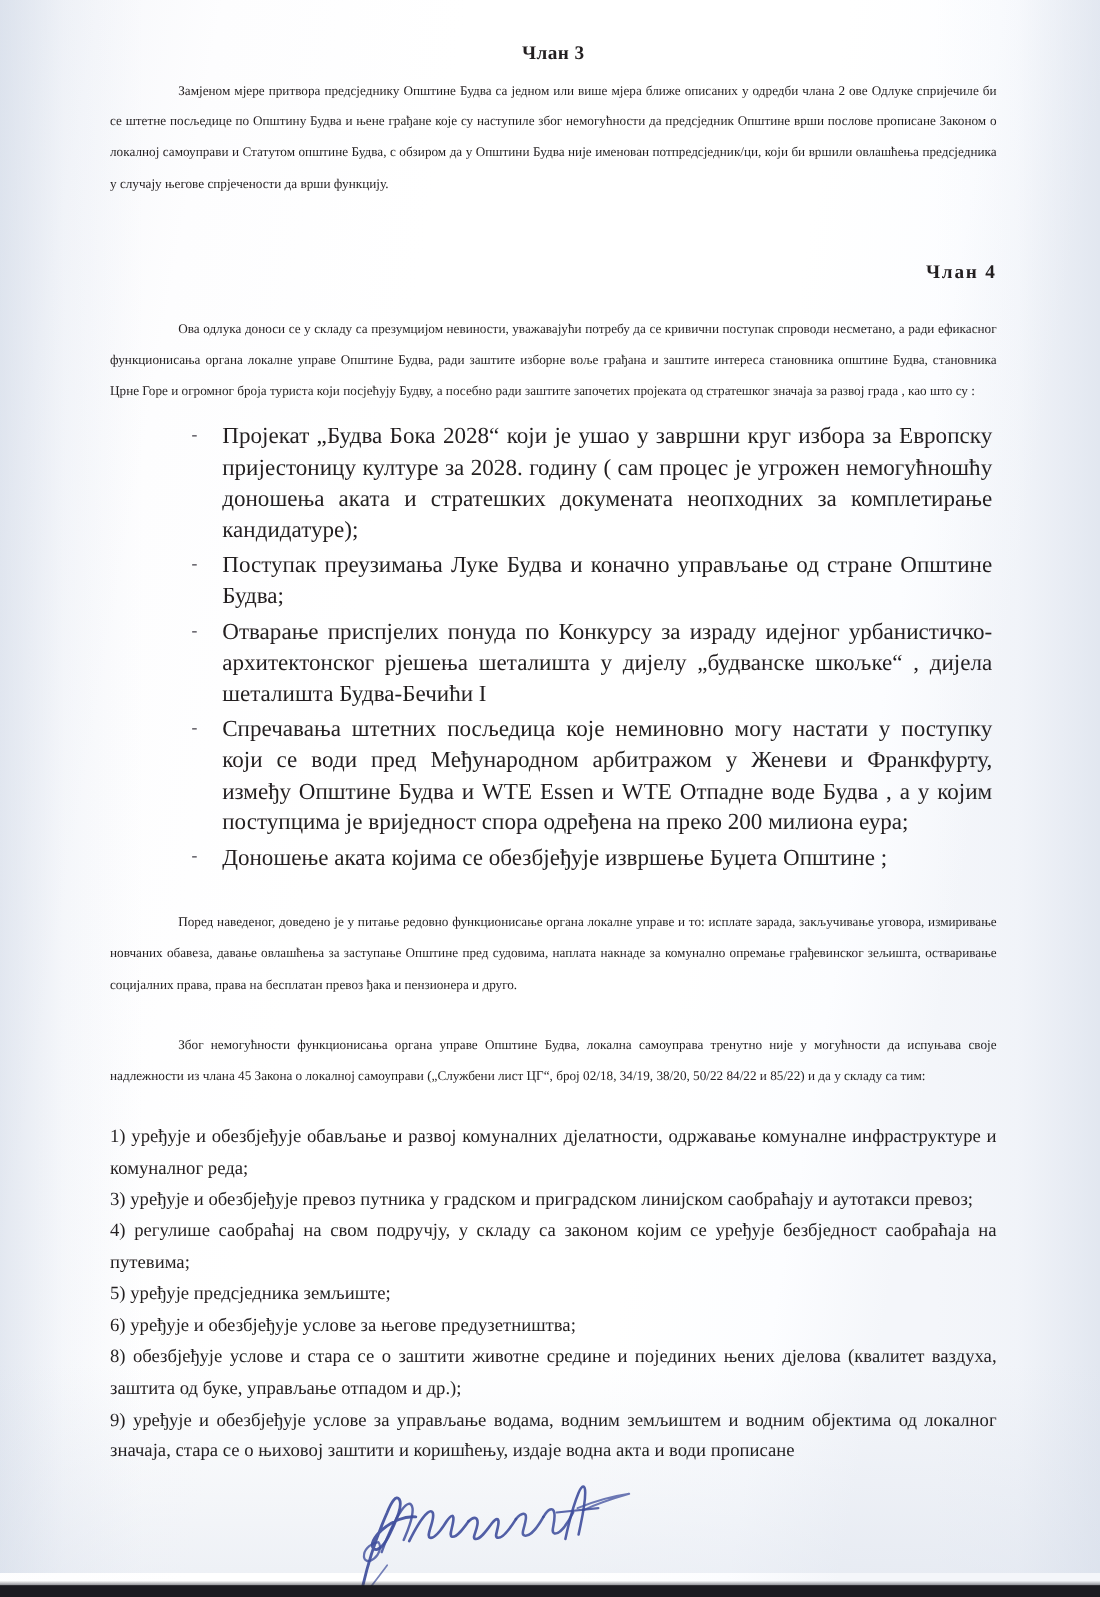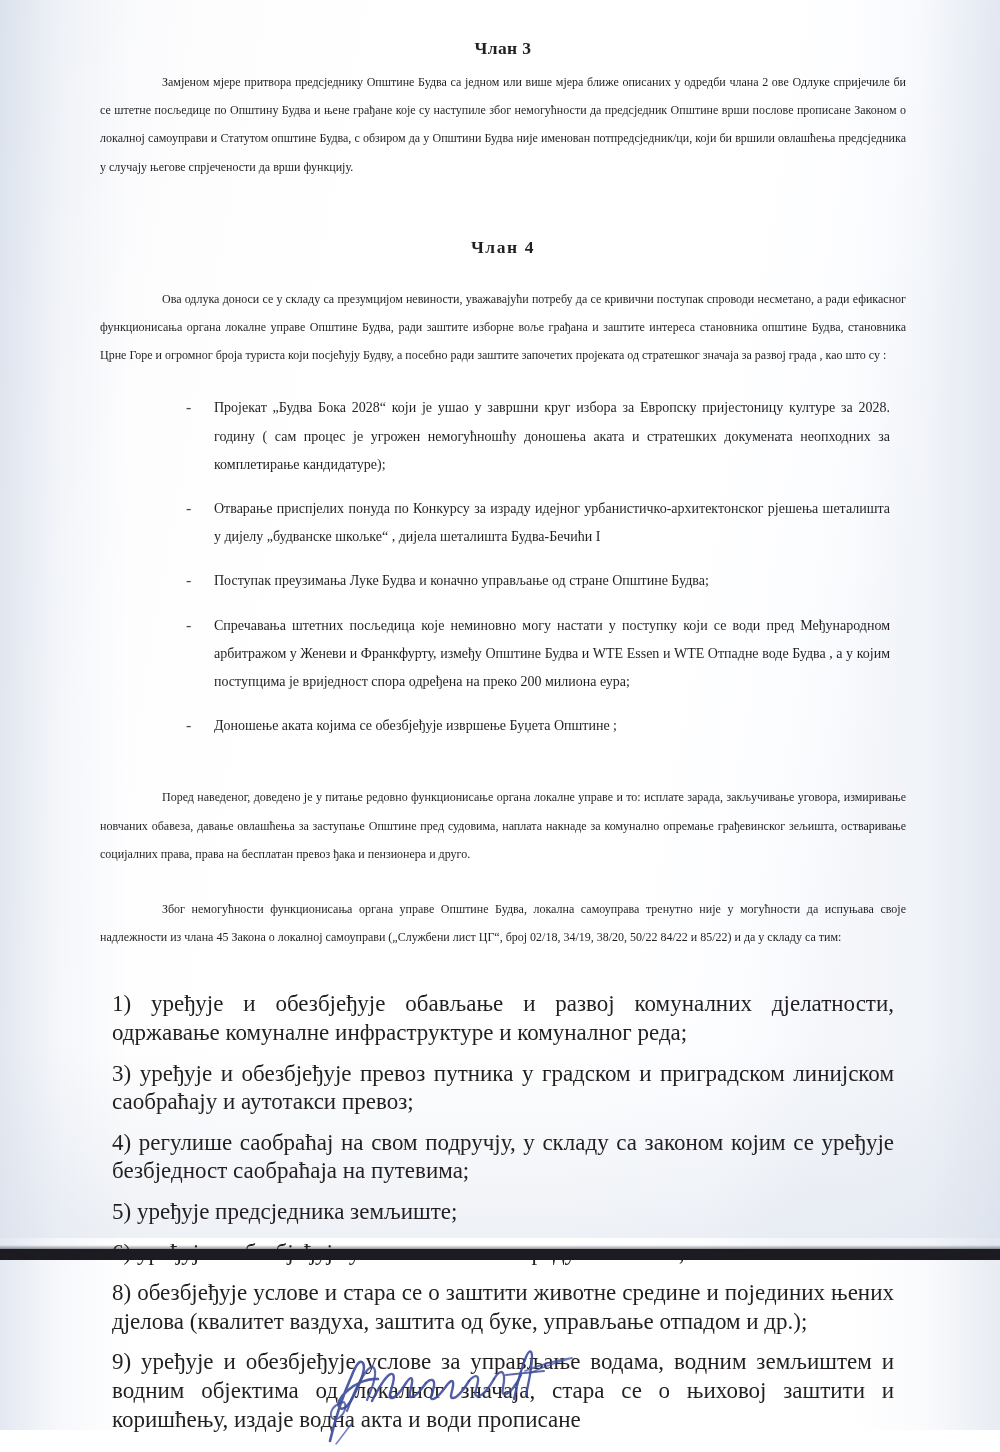--- a/index.html
+++ b/index.html
@@ -12,21 +12,21 @@
     height: 1452px;
     overflow: hidden;
     background: #ffffff;
     font-family: "Liberation Serif", "DejaVu Serif", serif;
   }
 
   
   .page {
     position: relative;
     width: 1000px;
-    height: 1260px;
+    height: 1452px;
     box-sizing: border-box;
     background:
       linear-gradient(100deg, #eef1f6 0px, #f7f8fb 90px, #fdfdfe 200px, #ffffff 420px, #ffffff 760px, #fcfdff 900px, #f4f6fa 1000px);
   }
   
   .scan-tint-left {
     position: absolute;
     left: 0; top: 0;
     width: 130px; height: 1430px;
     background: linear-gradient(90deg, rgba(205,214,229,0.55) 0%, rgba(225,231,241,0.30) 45%, rgba(255,255,255,0) 100%);
@@ -71,20 +71,21 @@
 
   h2.heading {
     font-size: 17.5px;
     font-weight: bold;
     text-align: center;
     margin: 0;
     letter-spacing: 0.4px;
   }
   h2.heading-2 {
     letter-spacing: 1.6px;
+    text-align: right;
   }
 
   p.para {
     font-size: 12px;
     line-height: 28.2px;
     text-align: justify;
     text-justify: inter-word;
     text-indent: 62px;
     margin: 0;
     -webkit-hyphens: none;
@@ -96,49 +97,49 @@
   .gap-xl { height: 56px; }
 
   
   ul.dash-list {
     list-style: none;
     margin: 0;
     padding: 0 0 0 70px;
   }
   ul.dash-list > li {
     position: relative;
-    font-size: 14px;
+    font-size: 21px;
     line-height: 28.2px;
     text-align: justify;
     text-justify: inter-word;
     padding-left: 28px;
-    margin: 16px;
+    margin: 4px;
     font-family: Liberation Serif, serif;
   }
   ul.dash-list > li::before {
     content: "-";
     position: absolute;
     left: 0;
     top: 0;
     color: #4a4750;
     font-size: 16px;
   }
 
   
   ol.num-list {
     list-style: none;
     margin: 0;
     padding: 0;
   }
   ol.num-list > li {
-    font-size: 23px;
+    font-size: 17px;
     line-height: 28.6px;
     text-align: justify;
     text-justify: inter-word;
-    margin: 12px;
+    margin: 0;
   }
   ol.num-list > li .num { }
 
   
   .signature-area {
     position: absolute;
     left: 300px;
     top: 1345px;
     width: 330px;
     height: 100px;
@@ -168,22 +169,22 @@
     <div class="gap-xl"></div>
 
     <h2 class="heading heading-2">Члан  4</h2>
     <div class="gap-md"></div>
     <p class="para">Ова одлука доноси се у складу са презумцијом невиности, уважавајући потребу да се кривични поступак спроводи несметано, а ради ефикасног функционисања органа локалне управе Општине Будва, ради заштите изборне воље грађана и заштите интереса  становника општине Будва, становника Црне Горе и огромног броја туриста који посјећују Будву, а посебно ради заштите започетих пројеката од стратешког значаја за развој града , као што су :</p>
 
     <div class="gap-sm"></div>
 
     <ul class="dash-list">
       <li>Пројекат „Будва Бока 2028“ који је ушао у завршни круг избора за Европску пријестоницу културе за 2028. годину ( сам процес је угрожен немогућношћу доношења аката и стратешких докумената неопходних за комплетирање кандидатуре);</li>
+      <li>Поступак преузимања Луке Будва и коначно управљање од стране Општине Будва;</li>
       <li>Отварање приспјелих понуда по Конкурсу за израду идејног урбанистичко-архитектонског рјешења шеталишта у дијелу „будванске шкољке“ , дијела шеталишта Будва-Бечићи I</li>
-      <li>Поступак преузимања Луке Будва и коначно управљање од стране Општине Будва;</li>
       <li>Спречавања штетних посљедица које неминовно могу настати у поступку који се води пред Међународном арбитражом у Женеви и Франкфурту, између Општине Будва и WTE Essen и WTE Отпадне воде Будва , а у којим поступцима је вриједност спора  одређена на преко 200 милиона еура;</li>
       <li>Доношење аката којима се обезбјеђује извршење Буџета Општине ;</li>
     </ul>
 
     <div class="gap-md"></div>
 
     <p class="para">Поред наведеног, доведено је у питање редовно функционисање органа локалне управе и то: исплате зарада, закључивање уговора, измиривање новчаних обавеза, давање овлашћења за заступање Општине пред судовима, наплата накнаде за комунално опремање грађевинског зељишта, остваривање социјалних права, права на бесплатан превоз ђака и пензионера и друго.</p>
 
     <div class="gap-md"></div>
 

